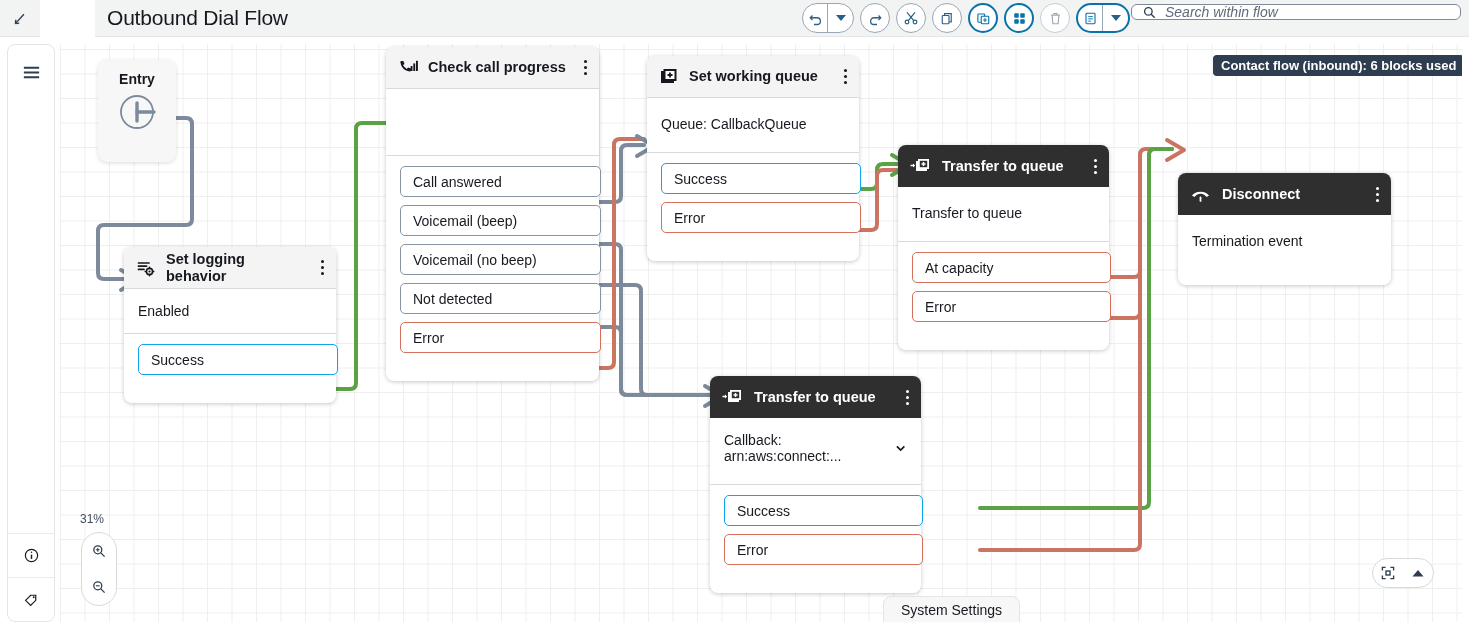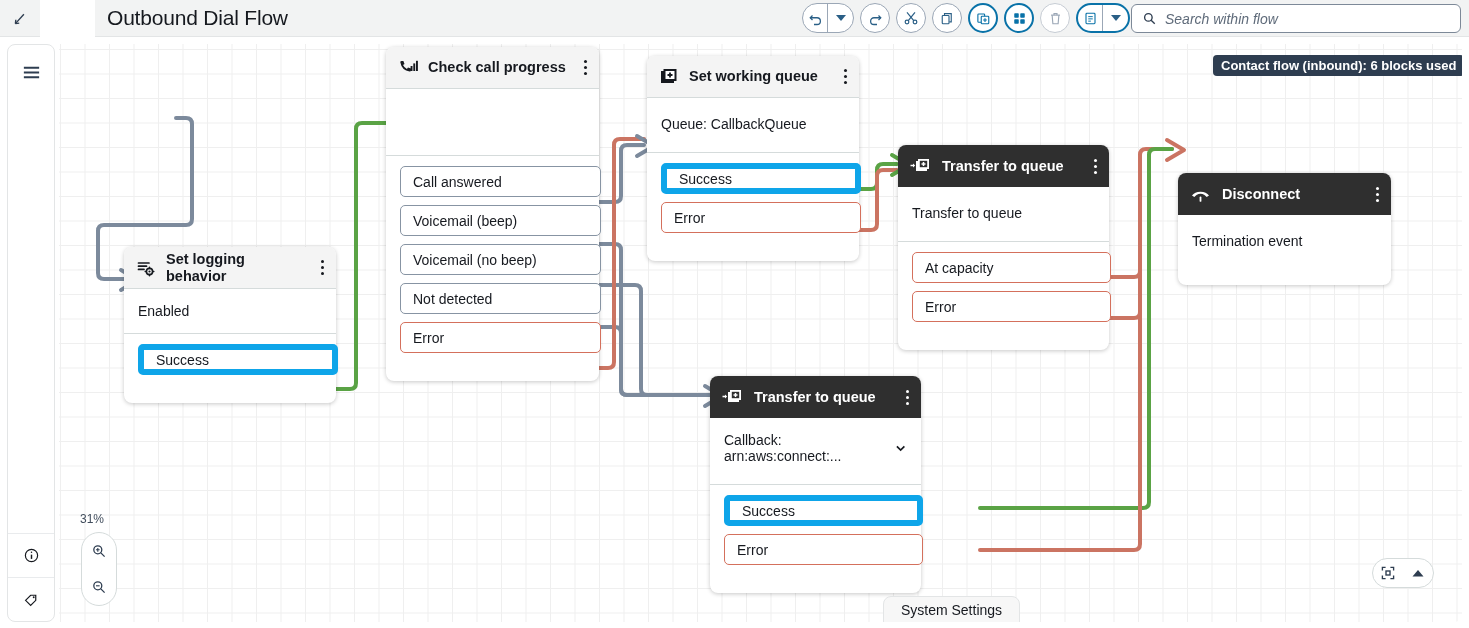--- a/index.html
+++ b/index.html
@@ -33,21 +33,21 @@
   .tbtn.split { width: 52px; padding: 0; overflow: hidden; }
   .tbtn.split .half {
     width: 26px; height: 100%; display: flex; align-items: center; justify-content: center;
   }
   .tbtn.split .half:first-child { border-right: 1px solid #9ba7b6; }
   .tbtn.active-ring { border: 2px solid #0972a8; }
   .tbtn.disabled { color: #9ba7b6; border-color: #c6ccd4; }
   .caret { width: 0; height: 0; border-left: 5px solid transparent; border-right: 5px solid transparent; border-top: 6px solid #2a5f86; }
 
   #search-wrap {
-    position: absolute; left: 1131px; top: 4px; width: 330px; height: 29px;
+    position: absolute; left: 1131px; top: 4px; width: 330px; height: 16px;
     background: #ffffff; border: 1px solid #7d8998; border-radius: 6px;
     display: flex; align-items: center; padding: 0 10px; gap: 8px;
   }
   #search-input {
     border: none; outline: none; flex: 1; font-size: 14px; font-style: italic;
     color: #5f6b7a; font-family: "Liberation Sans", sans-serif; background: transparent;
   }
   #search-input::placeholder { color: #5f6b7a; font-style: italic; }
 
   
@@ -91,21 +91,21 @@
   .node-body { padding: 14px 14px; font-size: 14px; color: #16191f; }
   .node-body.tall { min-height: 62px; }
   .node-ports { border-top: 1px solid #d5dbdb; padding: 10px 0 12px 14px; }
   .port {
     height: 31px; display: flex; align-items: center; padding-left: 12px;
     font-size: 14px; color: #16191f; border-radius: 5px; margin-bottom: 8px;
     background: #ffffff;
   }
   .port:last-child { margin-bottom: 16px; }
   .port.neutral { border: 1px solid #8794a3; }
-  .port.success { border: 6px solid #0ea5e9; }
+  .port.success { border: 1px solid #0ea5e9; }
   .port.error   { border: 1px solid #d4705c; }
   .port-overflow { width: calc(100% + 2px); }
 
   
   #node-entry {
     position: absolute; left: 39px; top: 16px; width: 78px; height: 102px;
     background: #f7f7f7; border-radius: 9px; box-shadow: 0 1px 4px rgba(0,0,0,0.14);
     display: flex; flex-direction: column; align-items: center; padding-top: 11px;
   }
   #entry-label { font-size: 14px; font-weight: bold; color: #16191f; }
@@ -300,20 +300,28 @@
         <path d="M330 70 L347 80 L330 90" stroke="#5aa345"></path>
         <path d="M578 92 L595 102 L578 112" stroke="#7c8a9c"></path>
         <path d="M833 111 L850 121 L833 131" stroke="#5aa345"></path>
         <path d="M646 342 L663 352 L646 362" stroke="#7c8a9c"></path>
         <path d="M1108 96 L1125 106 L1108 116" stroke="#cb7462"></path>
       </g>
     </svg>
 
     <div id="blocks-badge">Contact flow (inbound): 6 blocks used</div>
 
+    <div id="node-entry">
+      <div id="entry-label">Entry</div>
+      <svg width="46" height="46" viewBox="0 0 46 46" style="margin-top:2px">
+        <circle cx="23" cy="23" r="16" fill="none" stroke="#7c8a9c" stroke-width="1.8"></circle>
+        <path d="M23 14 V32" stroke="#7c8a9c" stroke-width="3.4" stroke-linecap="round"></path>
+        <path d="M23 23 H40" stroke="#7c8a9c" stroke-width="3.4" stroke-linecap="round"></path>
+      </svg>
+    </div>
 
     <div class="node" style="left:65px; top:203px; width:212px;">
       <div class="node-head light">
         <svg width="20" height="20" viewBox="0 0 20 20">
           <path d="M2.5 5 H13 M2.5 8.2 H10.5 M2.5 11.4 H8" stroke="#16191f" stroke-width="1.7" stroke-linecap="round"></path>
           <circle cx="13.5" cy="13.5" r="3.1" fill="none" stroke="#16191f" stroke-width="1.6"></circle>
           <circle cx="13.5" cy="13.5" r="1.1" fill="#16191f"></circle>
           <path d="M13.5 9.2 v1.2 M13.5 16.6 v1.2 M9.2 13.5 h1.2 M16.6 13.5 h1.2" stroke="#16191f" stroke-width="1.5" stroke-linecap="round"></path>
         </svg>
         <div class="node-title" style="max-width:108px">Set logging behavior</div>

